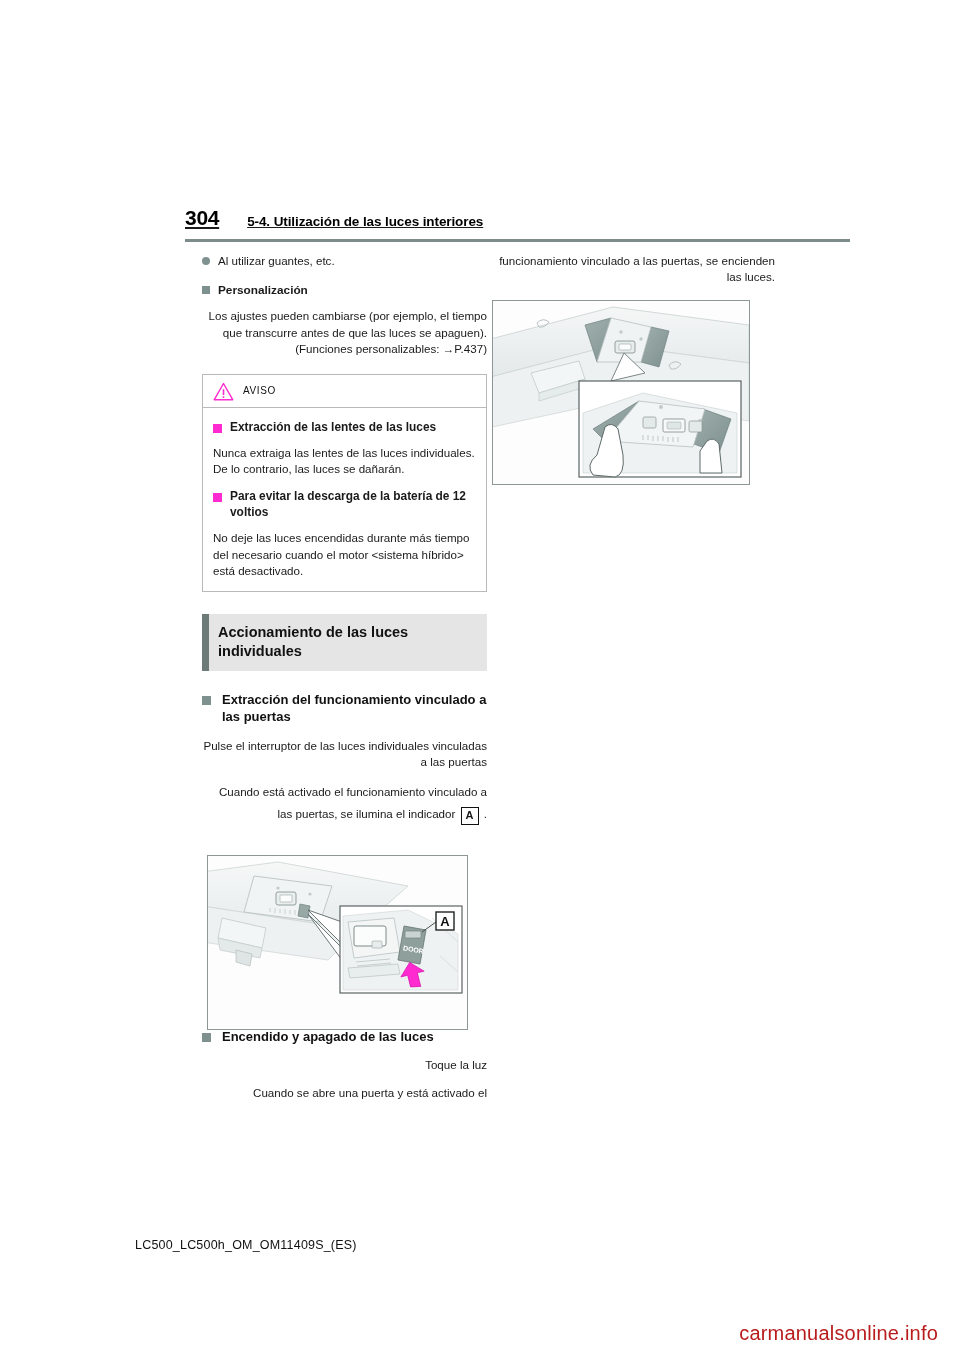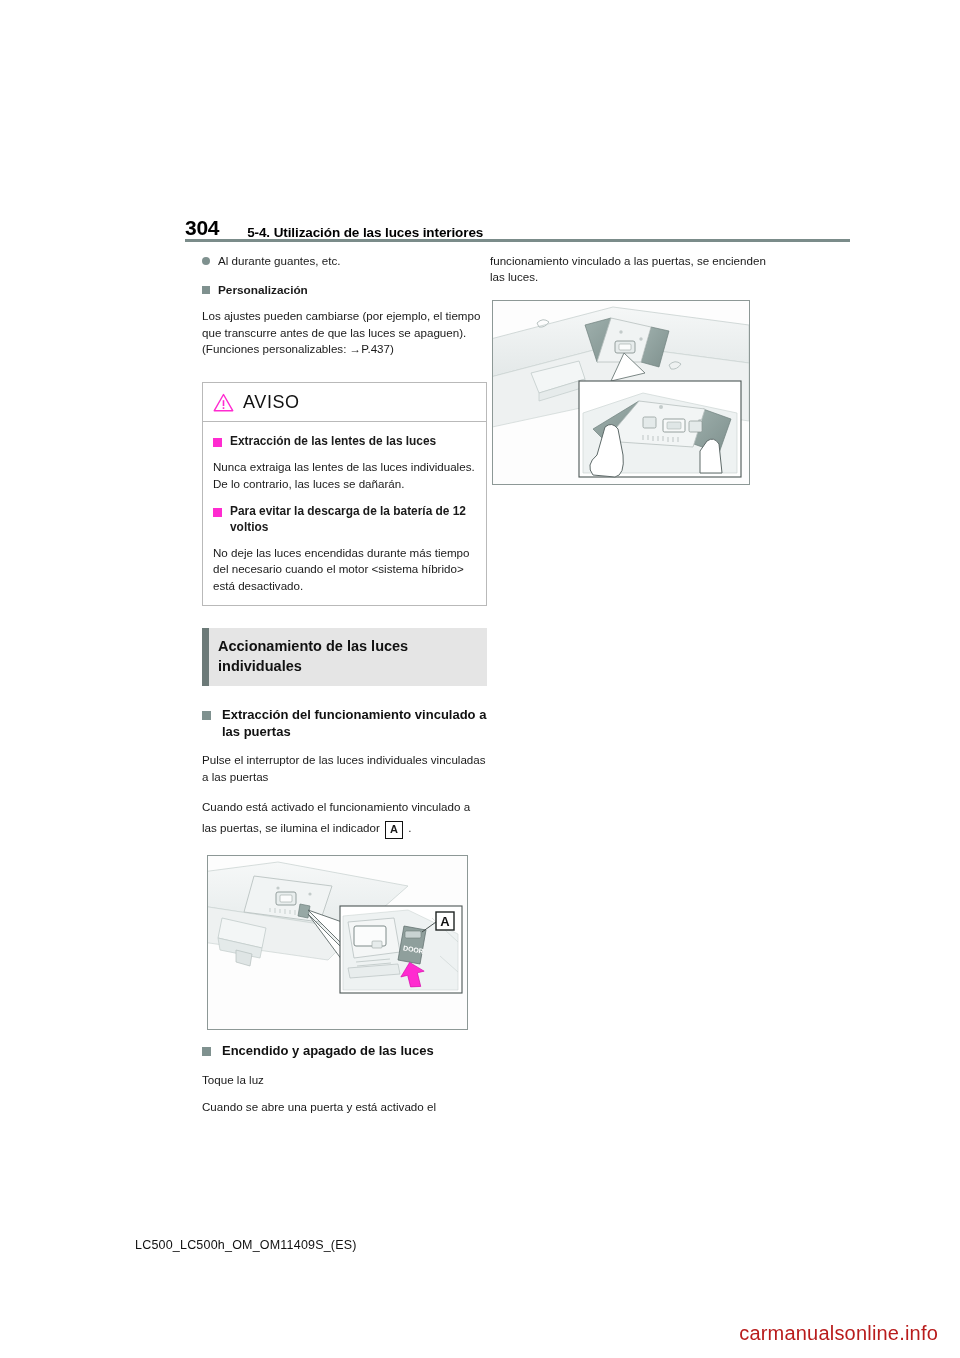--- a/index.html
+++ b/index.html
@@ -13,37 +13,39 @@
     position: relative;
     font-family: "Liberation Sans", sans-serif;
     color: #1a1a1a;
     overflow: hidden;
   }
 
   
   #page-header {
     position: absolute;
     left: 185px;
-    top: 216px;
+    top: 206px;
     width: 665px;
     display: flex;
-    align-items: flex-end;
+    align-items: flex-start;
+    text-decoration: underline;
   }
   #page-number {
     font-size: 21px;
     font-weight: bold;
     letter-spacing: -0.3px;
     color: #000;
   }
   #header-title {
     font-size: 13.5px;
     font-weight: 600;
     margin-left: 28px;
     color: #000;
     letter-spacing: -0.1px;
+    margin-top: 8px;
   }
   #header-rule {
     position: absolute;
     left: 185px;
     top: 239px;
     width: 665px;
     height: 3px;
     background: #7b8c8a;
   }
 
@@ -54,22 +56,23 @@
     font-size: 11.6px;
     line-height: 1.42;
   }
   #col-left  { left: 202px; top: 253px; }
   #col-right { left: 490px; top: 253px; }
 
   
   .para {
     margin: 0 0 11px 0;
     color: #1a1a1a;
-  }
-  .para.spaced { margin-bottom: 24px; }
+    text-align: right;
+  }
+  .para.spaced { margin-bottom: 16px; }
 
   .bullet-round, .bullet-square {
     position: relative;
     padding-left: 16px;
     margin: 0 0 13px 0;
   }
   .bullet-round::before {
     content: "";
     position: absolute;
     left: 0;
@@ -126,21 +129,21 @@
     padding: 7px 10px 6px 10px;
     border-bottom: 1px solid #b9b9b9;
   }
   #aviso-triangle {
     width: 21px;
     height: 19px;
     flex: none;
     margin-right: 9px;
   }
   #aviso-title {
-    font-size: 18px;
+    font-size: 10px;
     letter-spacing: 0.6px;
     color: #111;
   }
   #aviso-body { padding: 9px 10px 11px 10px; }
   .aviso-sub {
     position: relative;
     padding-left: 17px;
     font-weight: bold;
     font-size: 11.9px;
     line-height: 1.34;
@@ -232,21 +235,21 @@
 <body>
 
 <div id="page-header">
   <span id="page-number">304</span>
   <span id="header-title">5-4. Utilización de las luces interiores</span>
 </div>
 <div id="header-rule"></div>
 
 <div class="column" id="col-left">
 
-  <div class="bullet-round">Al durante guantes, etc.</div>
+  <div class="bullet-round">Al utilizar guantes, etc.</div>
 
   <div class="bullet-square">Personalización</div>
 
   <div class="para spaced" style="white-space:pre-line;">Los ajustes pueden cambiarse (por ejemplo, el tiempo que transcurre antes de que las luces se apaguen).
 (Funciones personalizables: →P.437)</div>
 
   <div id="aviso-box">
     <div id="aviso-head">
       <svg id="aviso-triangle" viewBox="0 0 22 20">
         <path d="M11 1.6 L20.7 18.6 L1.3 18.6 Z" fill="none" stroke="#ff2bd0" stroke-width="1.5" stroke-linejoin="round"></path>

